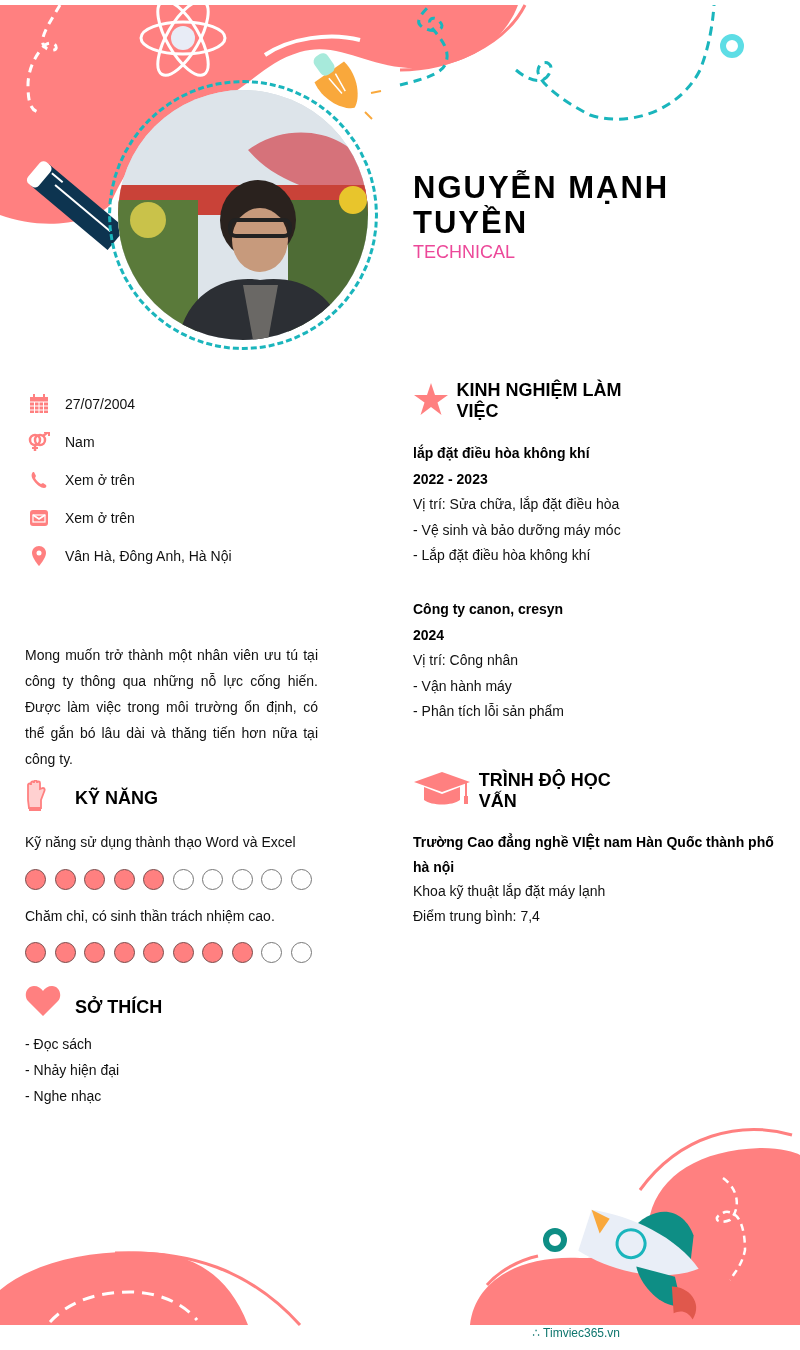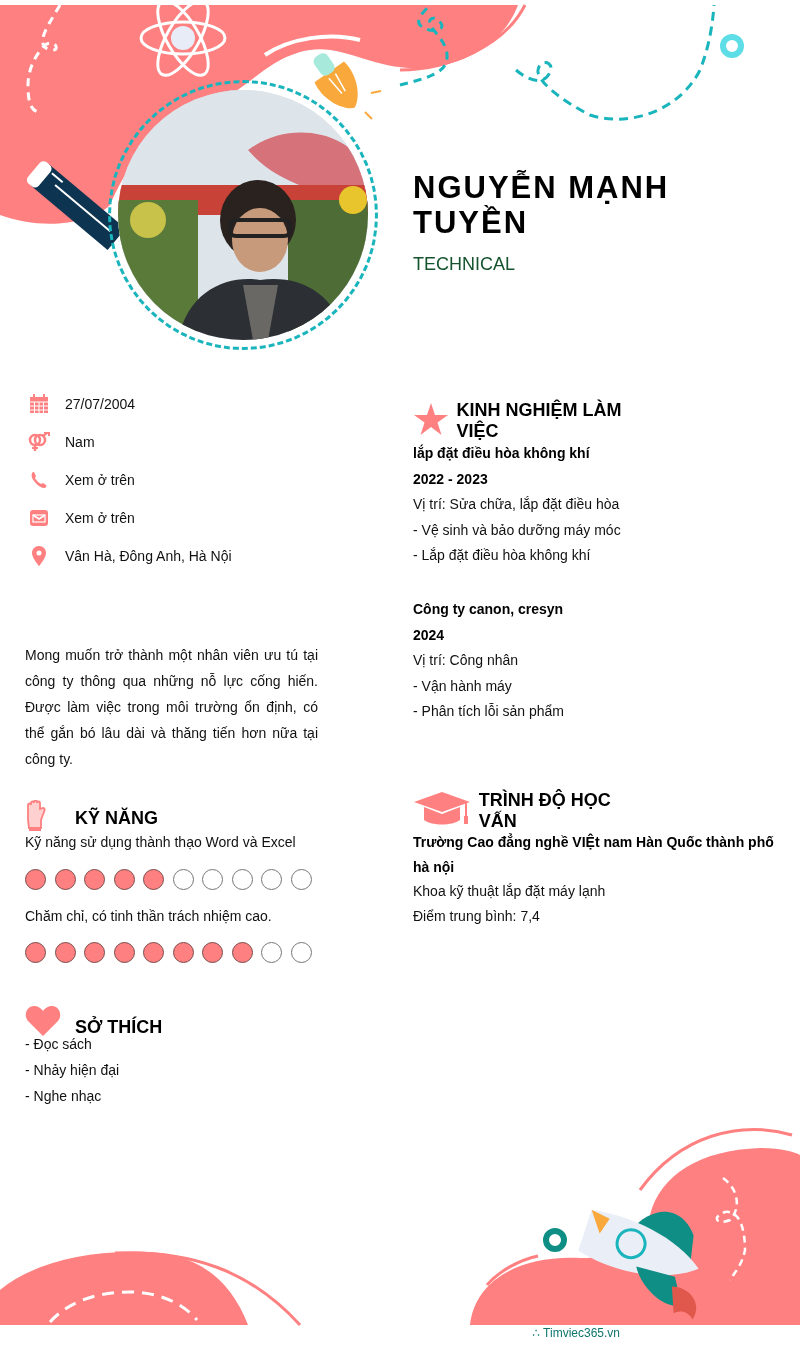--- a/index.html
+++ b/index.html
@@ -6,30 +6,30 @@
   html, body { width: 800px; height: 1350px; background: #ffffff; overflow: hidden; }
   body { position: relative; font-family: "Liberation Sans", "DejaVu Sans", sans-serif; color: #111; }
   .page { position: absolute; left: 0; top: 0; width: 648px; height: 1350px; }
   .deco { position: absolute; left: 0; top: 0; }
 
   
   .avatar-wrap { position: absolute; left: 108px; top: 80px; width: 270px; height: 270px; }
   .avatar-ring { position: absolute; inset: 0; border-radius: 50%; border: 3px dashed #1ab5bc; }
   .avatar { position: absolute; left: 10px; top: 10px; width: 250px; height: 250px; border-radius: 50%; overflow: hidden; background: #cfd9df; }
   .name { position: absolute; left: 413px; top: 170px; width: 370px; font-size: 31px; font-weight: 700; letter-spacing: 2px; line-height: 35px; color: #000; }
-  .role { position: absolute; left: 413px; top: 254px; font-size: 18px; color: #14532d; }
+  .role { position: absolute; left: 413px; top: 242px; font-size: 18px; color: #ec4899; }
 
   
   .contacts { position: absolute; left: 28px; top: 385px; width: 300px; }
   .contact { display: flex; align-items: center; height: 38px; }
   .contact .ic { width: 22px; height: 22px; margin-right: 15px; display: flex; align-items: center; justify-content: center; }
   .contact .txt { font-size: 14px; color: #111; }
 
   
-  .sec-head { position: absolute; display: flex; align-items: center; margin-top: 20px; }
+  .sec-head { position: absolute; display: flex; align-items: center; }
   .sec-head .title { font-size: 18px; font-weight: 700; color: #000; }
   .para { position: absolute; font-size: 14px; line-height: 26px; color: #111; }
   .rating { position: absolute; left: 25px; display: flex; gap: 8.5px; }
   .dot { width: 21px; height: 21px; border-radius: 50%; border: 1.5px solid #777; background: #fff; }
   .dot.on { background: #ff8080; border-color: #7b4b4b; }
 
   .exp-block { position: absolute; left: 413px; width: 370px; font-size: 14px; line-height: 25.5px; color: #111; }
   .bold { font-weight: 700; color: #000; }
 
   .watermark { position: absolute; right: 28px; top: 1326px; font-family: Liberation Sans, sans-serif; font-size: 12px; color: #0f766e; }
@@ -196,21 +196,21 @@
     <span class="dot on"></span>
     <span class="dot on"></span>
     <span class="dot on"></span>
     <span class="dot on"></span>
     <span class="dot"></span>
     <span class="dot"></span>
     <span class="dot"></span>
     <span class="dot"></span>
     <span class="dot"></span>
   </div>
-  <div class="para" style="left:25px; top:903px;">Chăm chỉ, có tinh thần trách nhiệm cao.</div>
+  <div class="para" style="left:25px; top:903px;">Chăm chỉ, có sinh thần trách nhiệm cao.</div>
   <div class="rating" style="top:942px;">
     <span class="dot on"></span>
     <span class="dot on"></span>
     <span class="dot on"></span>
     <span class="dot on"></span>
     <span class="dot on"></span>
     <span class="dot on"></span>
     <span class="dot on"></span>
     <span class="dot on"></span>
     <span class="dot"></span>

